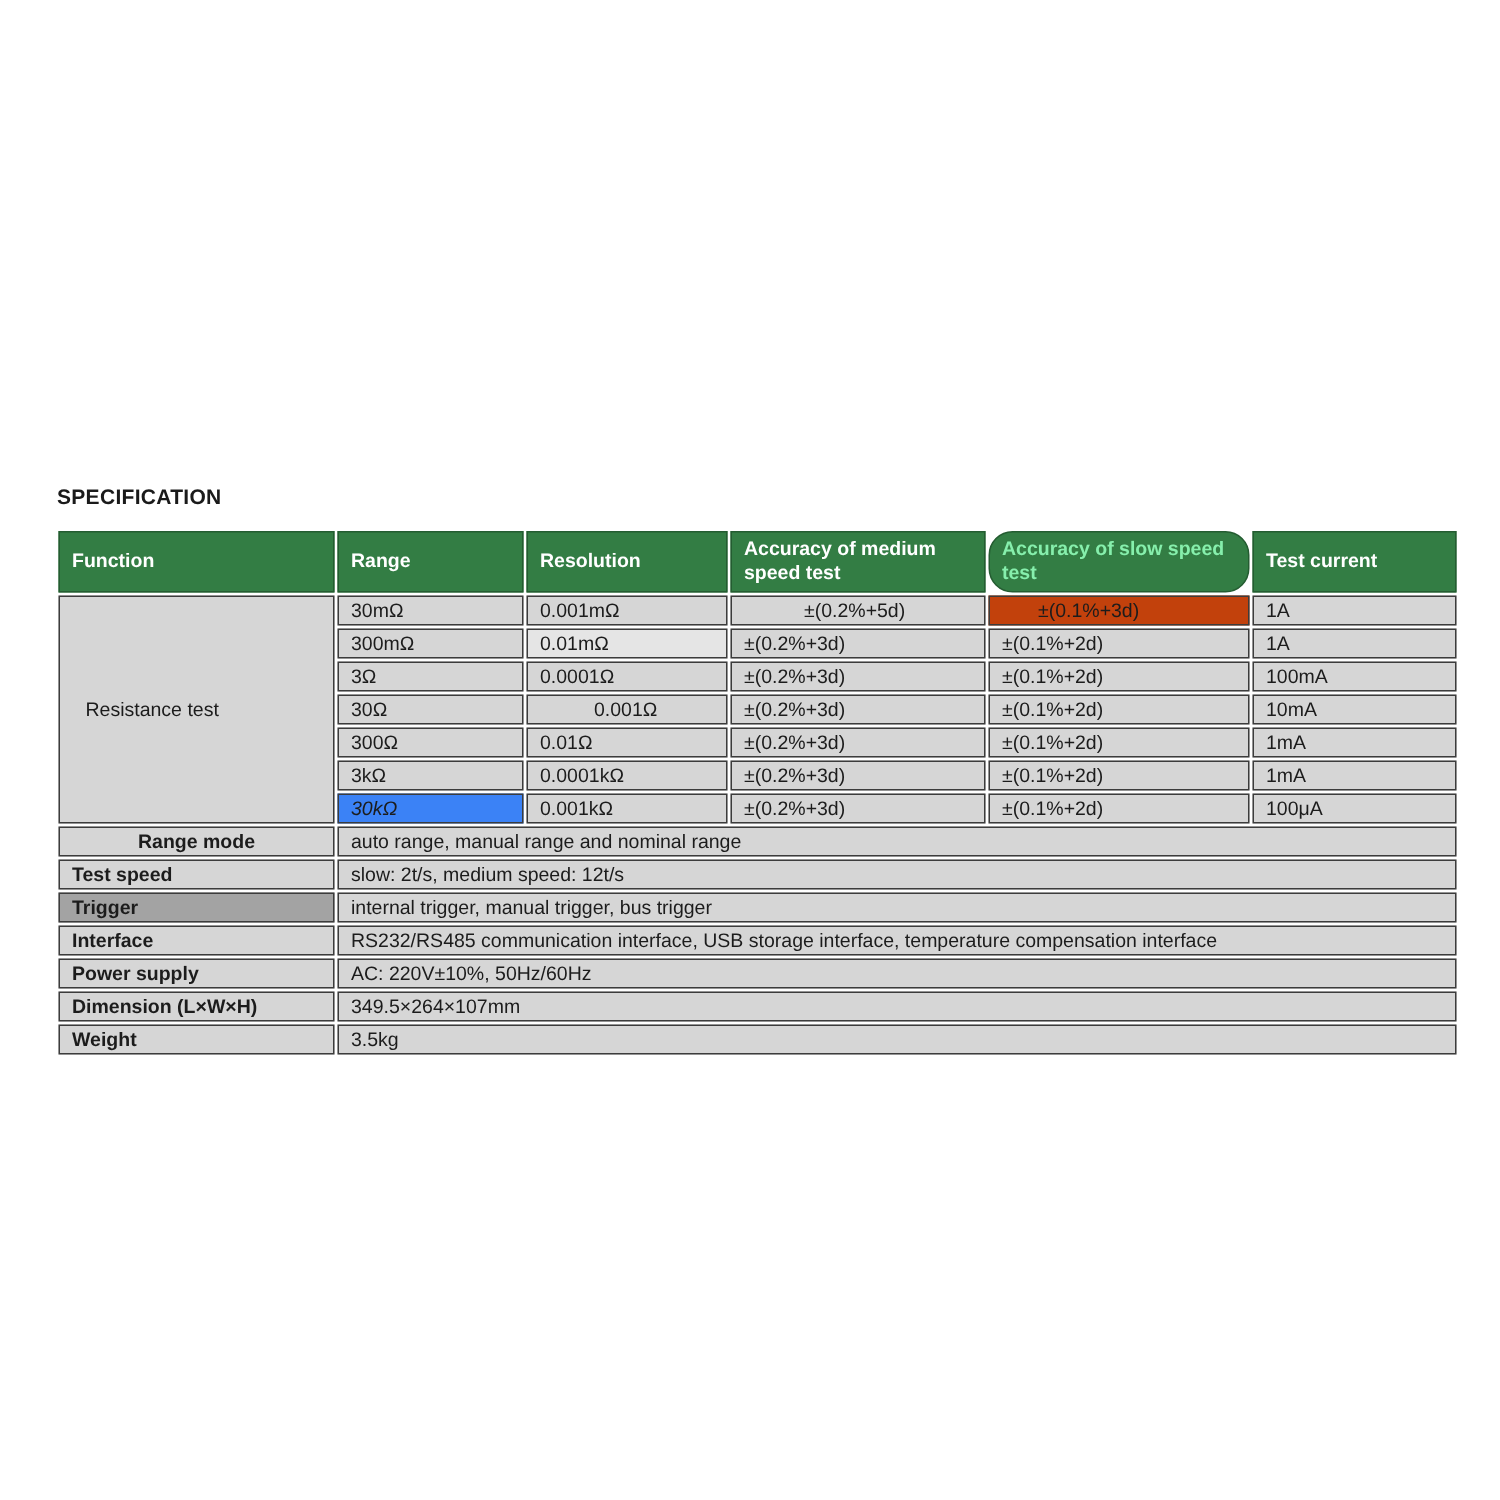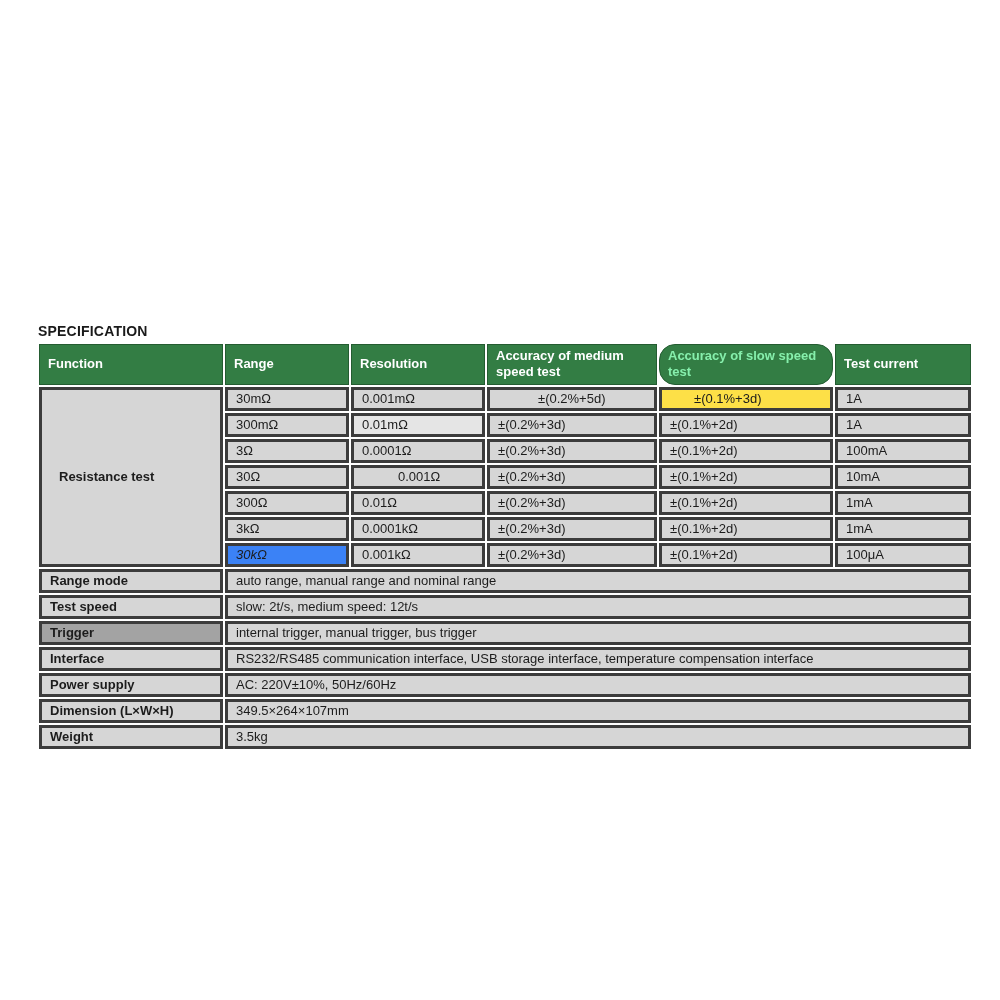--- a/index.html
+++ b/index.html
@@ -20,21 +20,21 @@
     left: 38px;
     top: 323px;
     font-size: 14px;
     font-weight: bold;
     color: #1a1a1a;
     letter-spacing: 0.2px;
   }
   table.spec-table {
     position: absolute;
     left: 37px;
-    top: 342px;
+    top: 352px;
     width: 922px;
     table-layout: fixed;
     border-collapse: separate;
     border-spacing: 2px;
     background: #ffffff;
     font-size: 13px;
     color: #1c1c1c;
   }
   table.spec-table th {
     background: #337d44;
@@ -43,30 +43,30 @@
     text-align: left;
     vertical-align: middle;
     padding: 3px 8px;
     height: 32px;
     border: 1px solid #245c31;
     font-size: 13px;
     line-height: 1.25;
   }
   table.spec-table td {
     background: #d6d6d6;
-    border: 3px solid #7f1d1d;
+    border: 1px solid #7f1d1d;
     padding: 1px 8px;
     height: 16px;
     line-height: 16px;
     white-space: nowrap;
     overflow: hidden;
     vertical-align: middle;
   }
   table.spec-table td.fn-cell {
-    font-weight: bold;
+    font-weight: normal;
     vertical-align: middle;
     padding-left: 17px;
   }
   table.spec-table td.label-cell {
     font-weight: bold;
   }
 </style>
 </head>
 <body>
 
@@ -93,21 +93,21 @@
         <th style="background: rgb(51, 125, 68); color: rgb(255, 255, 255);">Test current</th>
       </tr>
     </thead>
     <tbody id="table-body">
 
     <tr>
           <td class="fn-cell" rowspan="7" style="background: rgb(214, 214, 214); border-color: rgb(60, 60, 60);">Resistance test</td>
           <td style="background: rgb(214, 214, 214); border-color: rgb(60, 60, 60);">30mΩ</td>
           <td style="background: rgb(214, 214, 214); border-color: rgb(60, 60, 60);">0.001mΩ</td>
           <td style="background: rgb(214, 214, 214); border-color: rgb(60, 60, 60); padding-left: 48px;">±(0.2%+5d)</td>
-          <td style="background: #fde047; border-color: rgb(60, 60, 60); padding-left: 32px;">±(0.1%+3d)</td>
+          <td style="background: #c2410c; border-color: rgb(60, 60, 60); padding-left: 32px;">±(0.1%+3d)</td>
           <td style="background: rgb(214, 214, 214); border-color: rgb(60, 60, 60);">1A</td>
         </tr>
         <tr>
           <td style="background: rgb(214, 214, 214); border-color: rgb(60, 60, 60);">300mΩ</td>
           <td style="background: #e5e5e5; border-color: rgb(60, 60, 60);">0.01mΩ</td>
           <td style="background: rgb(214, 214, 214); border-color: rgb(60, 60, 60);">±(0.2%+3d)</td>
           <td style="background: rgb(214, 214, 214); border-color: rgb(60, 60, 60);">±(0.1%+2d)</td>
           <td style="background: rgb(214, 214, 214); border-color: rgb(60, 60, 60);">1A</td>
         </tr>
         <tr>
@@ -139,21 +139,21 @@
           <td style="background: rgb(214, 214, 214); border-color: rgb(60, 60, 60);">1mA</td>
         </tr>
         <tr>
           <td style="background: #3b82f6; border-color: rgb(60, 60, 60); font-style: italic;">30kΩ</td>
           <td style="background: rgb(214, 214, 214); border-color: rgb(60, 60, 60);">0.001kΩ</td>
           <td style="background: rgb(214, 214, 214); border-color: rgb(60, 60, 60);">±(0.2%+3d)</td>
           <td style="background: rgb(214, 214, 214); border-color: rgb(60, 60, 60);">±(0.1%+2d)</td>
           <td style="background: rgb(214, 214, 214); border-color: rgb(60, 60, 60);">100μA</td>
         </tr>
         <tr>
-          <td class="label-cell" style="background: rgb(214, 214, 214); border-color: rgb(60, 60, 60);">Range mode</td>
+          <td class="label-cell" style="background: rgb(214, 214, 214); border-color: rgb(60, 60, 60); text-align: center;">Range mode</td>
           <td colspan="5" style="background: rgb(214, 214, 214); border-color: rgb(60, 60, 60);">auto range, manual range and nominal range</td>
         </tr>
         <tr>
           <td class="label-cell" style="background: rgb(214, 214, 214); border-color: rgb(60, 60, 60);">Test speed</td>
           <td colspan="5" style="background: rgb(214, 214, 214); border-color: rgb(60, 60, 60);">slow: 2t/s, medium speed: 12t/s</td>
         </tr>
         <tr>
           <td class="label-cell" style="background: #a3a3a3; border-color: rgb(60, 60, 60);">Trigger</td>
           <td colspan="5" style="background: rgb(214, 214, 214); border-color: rgb(60, 60, 60);">internal trigger, manual trigger, bus trigger</td>
         </tr>

